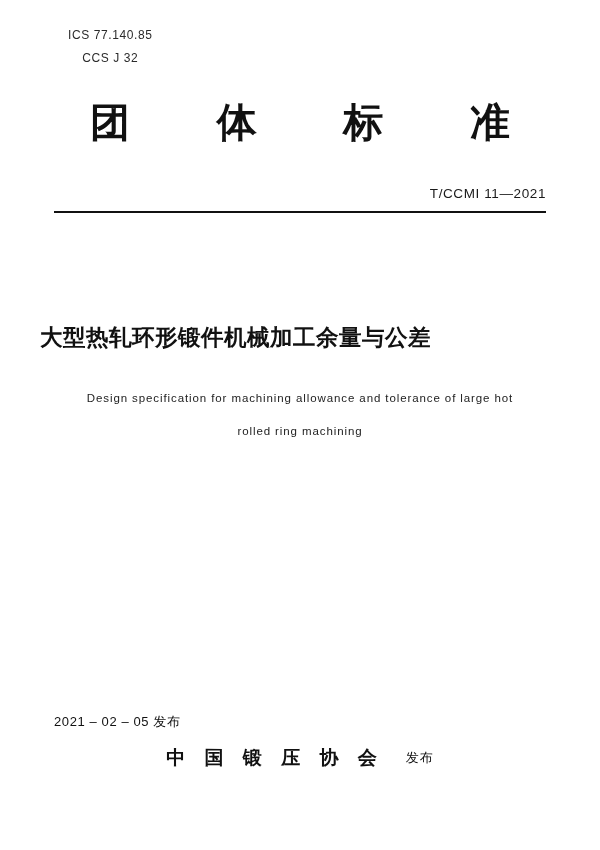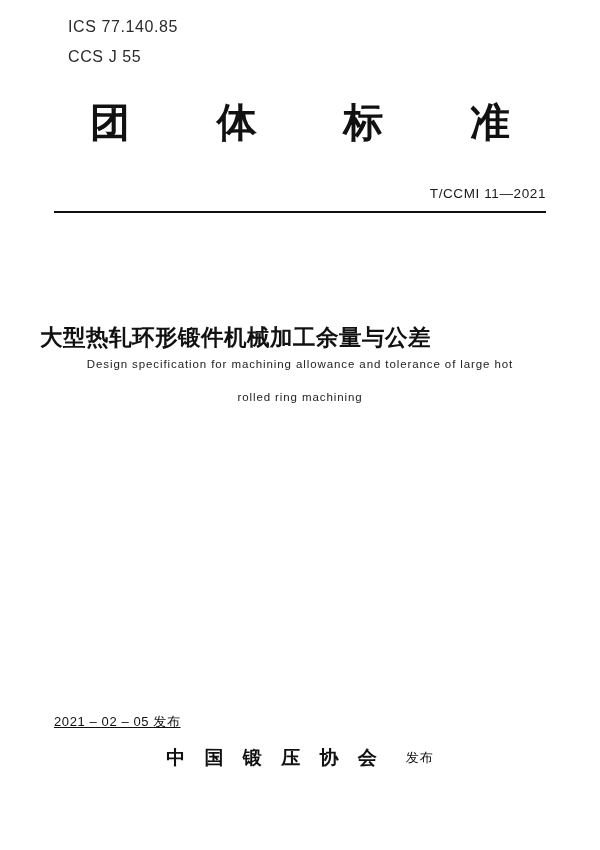--- a/index.html
+++ b/index.html
@@ -16,26 +16,27 @@
   }
   .page {
     position: relative;
     width: 600px;
     height: 850px;
     box-sizing: border-box;
     padding: 0 52px;
   }
   .ics-block {
     position: absolute;
-    top: 12px;
+    top: 24px;
     left: 68px;
-    font-size: 16px;
+    font-size: 12px;
     letter-spacing: 0.6px;
     line-height: 1.9;
     color: #2b2b2b;
+    text-align: center;
   }
   .ics-line {
     white-space: nowrap;
   }
   .main-title {
     position: absolute;
     top: 95px;
     left: 68px;
     right: 68px;
     font-size: 40px;
@@ -74,40 +75,39 @@
     left: 40px;
     right: 40px;
     text-align: left;
     font-size: 22.5px;
     font-weight: bold;
     letter-spacing: 0.5px;
     color: #111111;
   }
   .title-en {
     position: absolute;
-    top: 348px;
+    top: 382px;
     left: 60px;
     right: 60px;
     text-align: center;
     font-size: 11.5px;
     letter-spacing: 0.9px;
     line-height: 2.9;
     color: #222222;
   }
   .footer-dates {
     position: absolute;
     top: 713px;
     left: 54px;
     right: 54px;
     display: flex;
     justify-content: space-between;
     font-size: 13px;
     letter-spacing: 0.6px;
     color: #111111;
-    text-decoration: underline;
   }
   .footer-dates .date-item {
     font-weight: normal;
   }
   .publisher {
     position: absolute;
     top: 745px;
     left: 0;
     right: 0;
     text-align: center;
@@ -124,21 +124,21 @@
     vertical-align: 2px;
   }
 </style>
 </head>
 <body>
 
 <div class="page">
 
   <div class="ics-block">
     <div class="ics-line">ICS 77.140.85</div>
-    <div class="ics-line">CCS J 55</div>
+    <div class="ics-line">CCS J 32</div>
   </div>
 
   <div class="main-title">
     <span>团</span>
     <span>体</span>
     <span>标</span>
     <span>准</span>
   </div>
 
   <div class="std-number">T/CCMI 11—2021</div>

